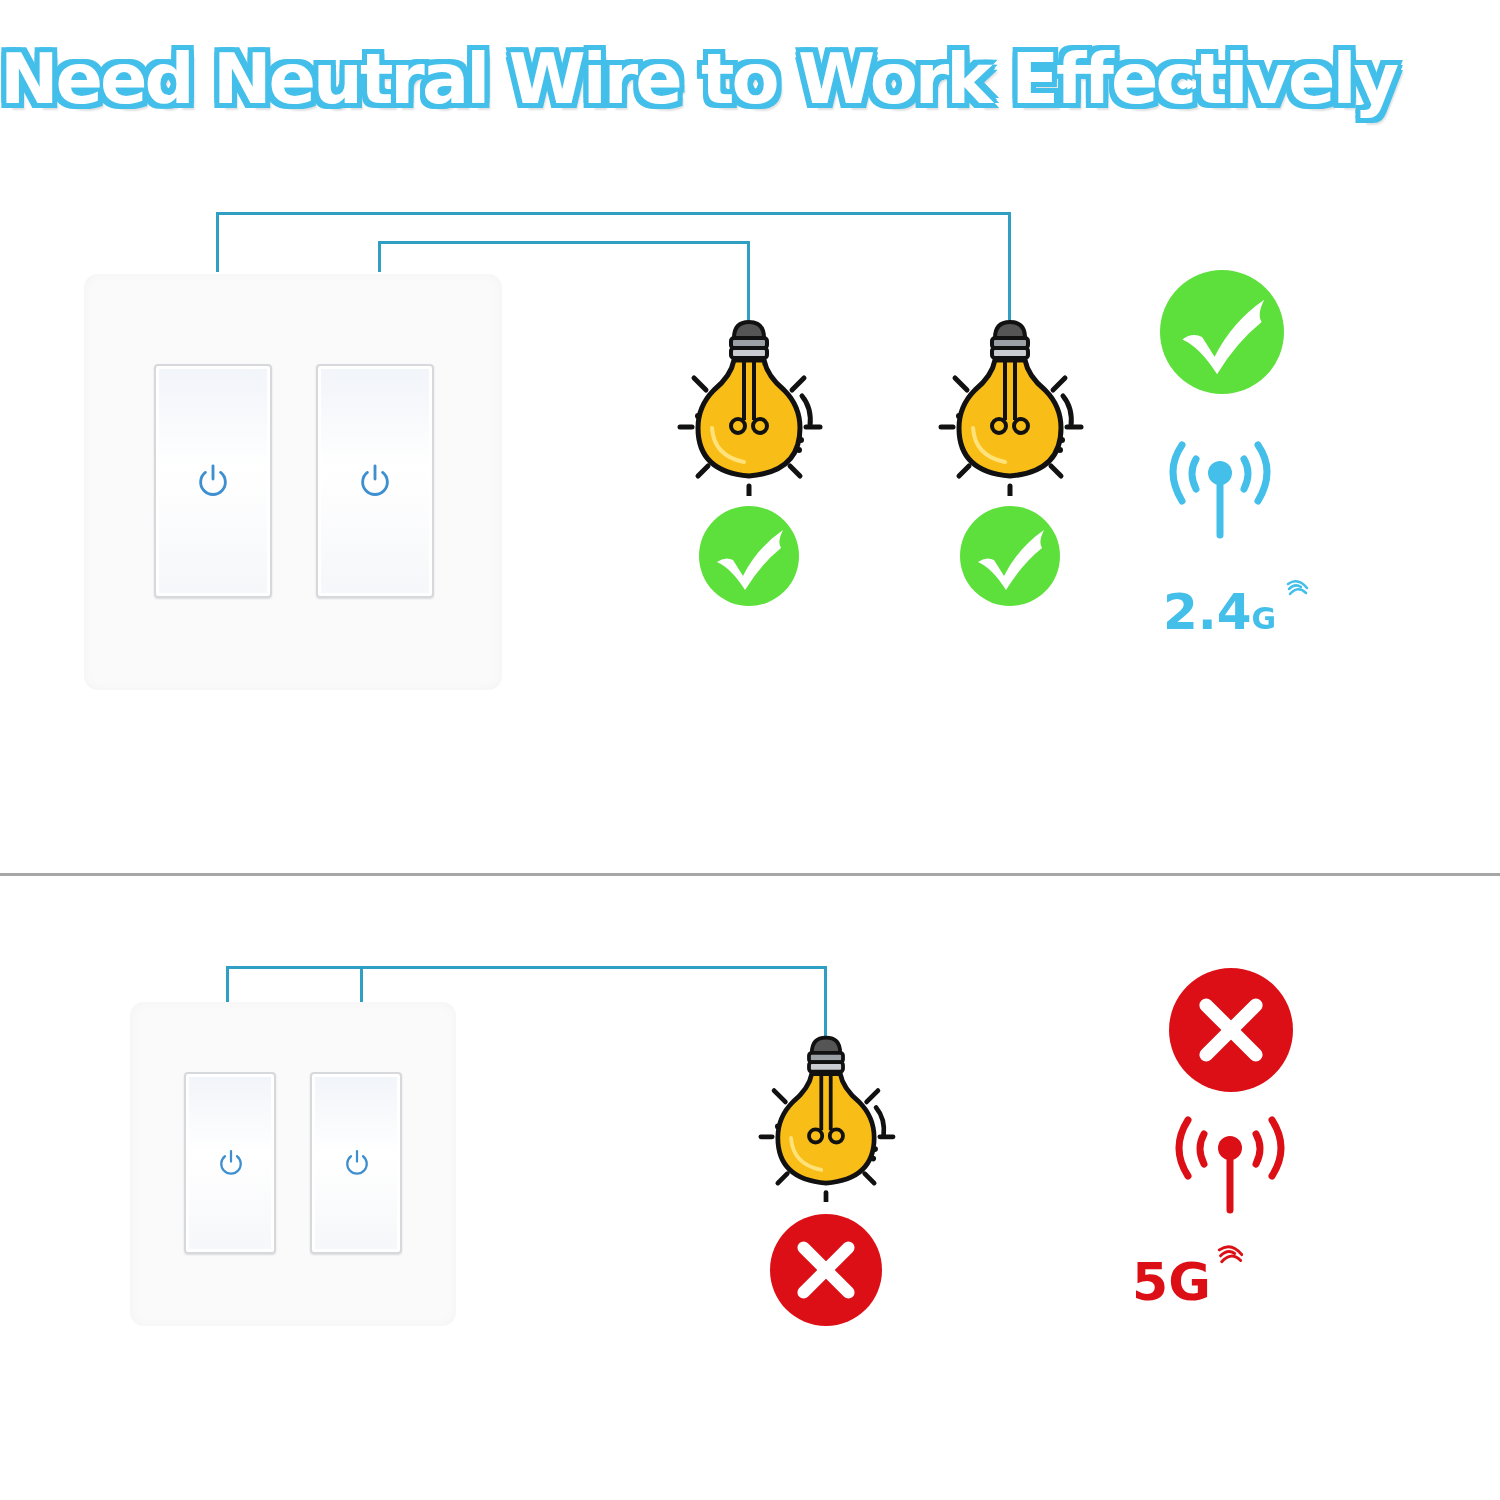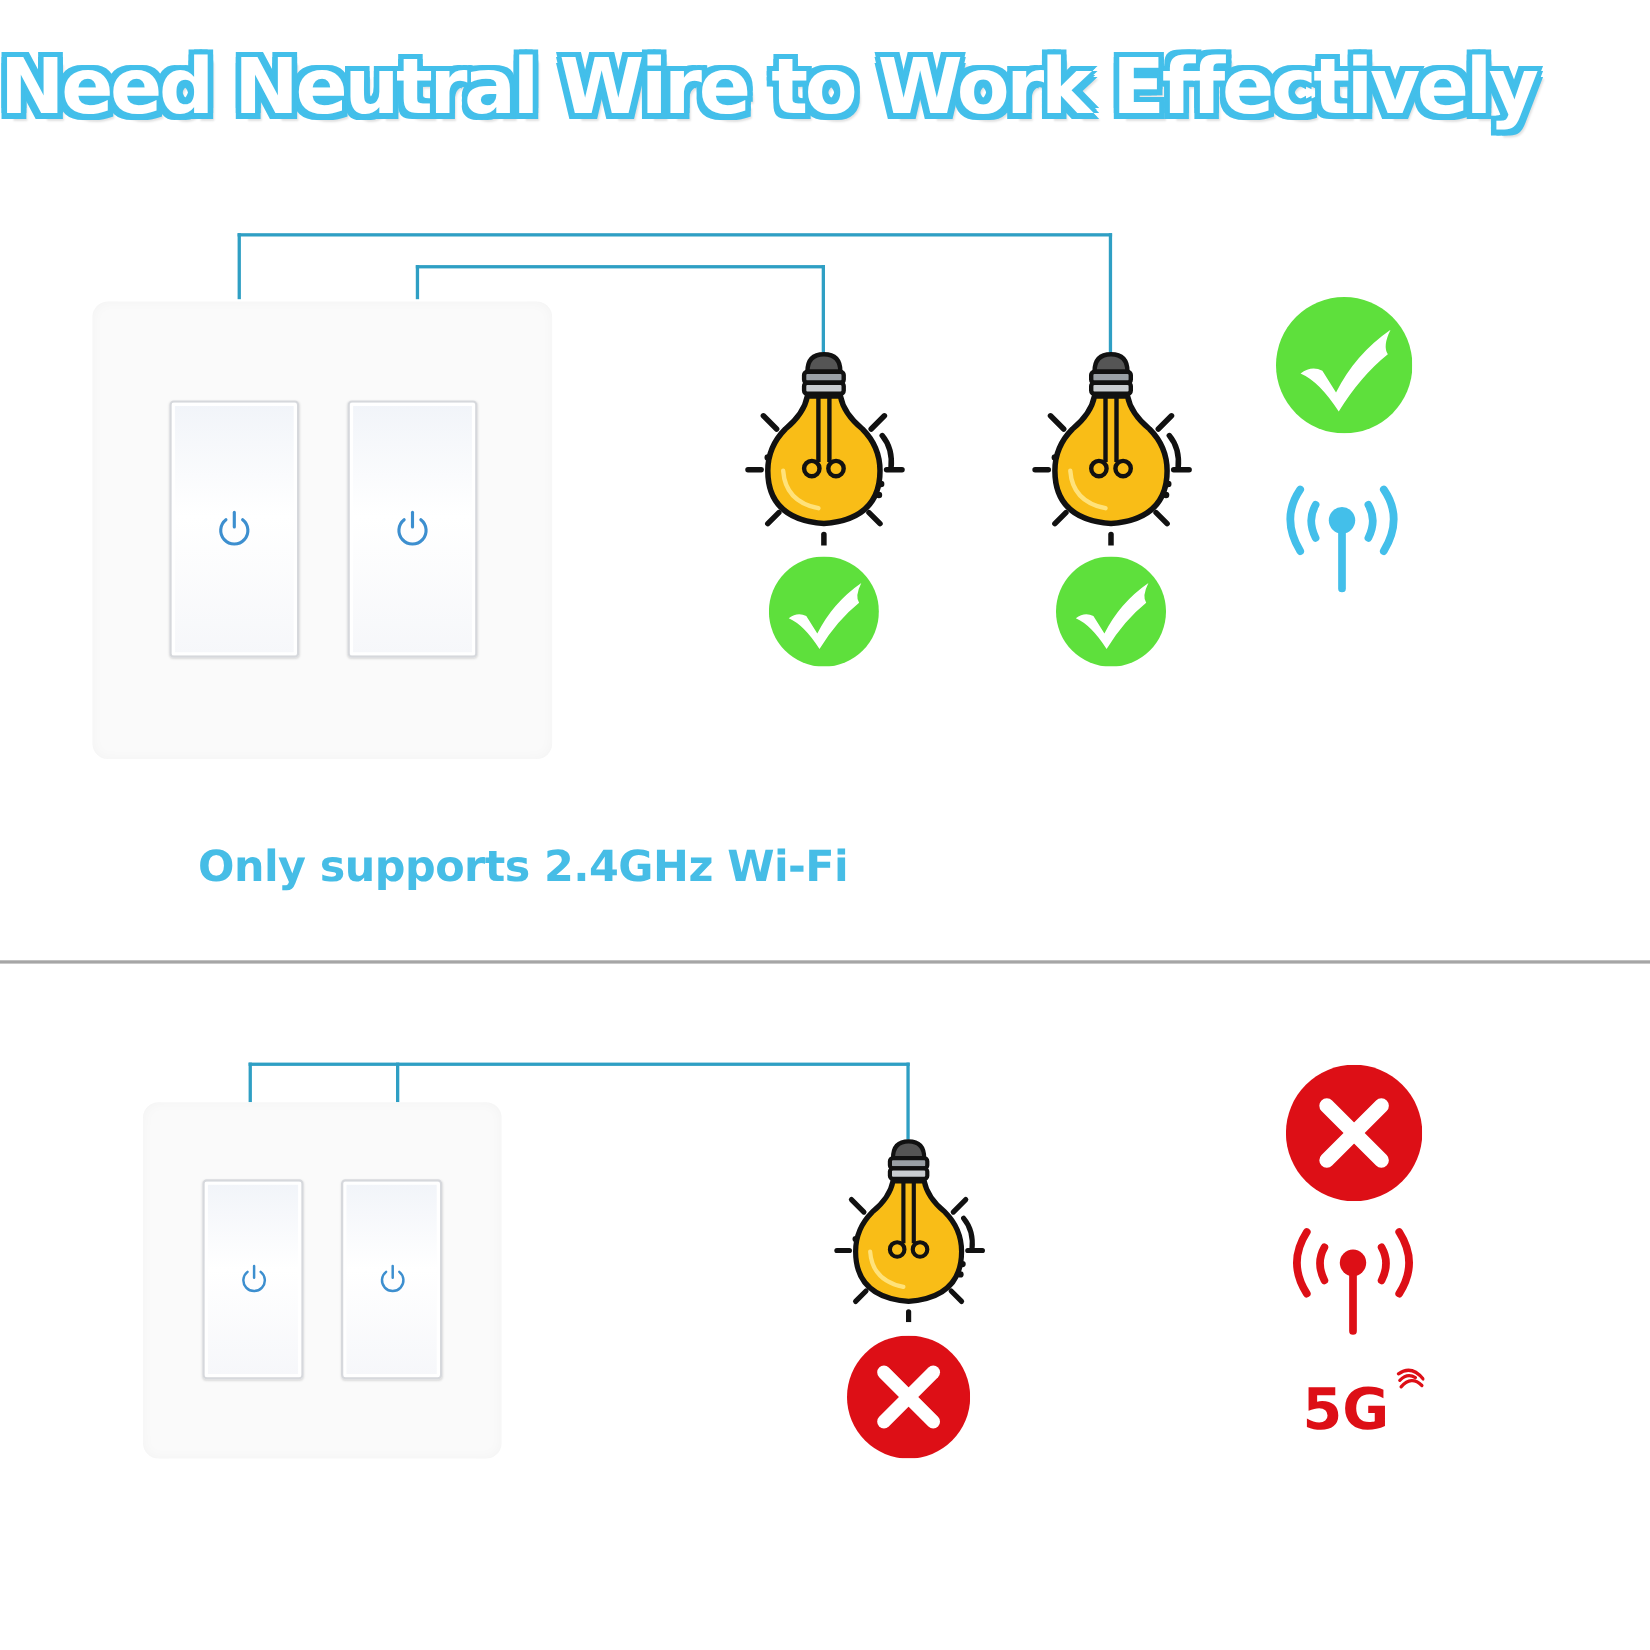--- a/index.html
+++ b/index.html
@@ -128,22 +128,31 @@
   <svg class="abs" style="left:1160px;top:255px;" width="120" height="110" viewBox="0 0 120 110">
     <g fill="none" stroke="#43bfea" stroke-width="7" stroke-linecap="round">
       <path d="M22 10 Q4 36 22 66"></path>
       <path d="M36 24 Q28 38 36 54"></path>
       <path d="M98 10 Q116 36 98 66"></path>
       <path d="M84 24 Q92 38 84 54"></path>
       <line x1="60" y1="40" x2="60" y2="100"></line>
     </g>
     <circle cx="60" cy="38" r="12" fill="#43bfea"></circle>
   </svg>
-
-  <div class="abs caption" style="left:180px;top:586px;font-size:39px;white-space:nowrap;letter-spacing:-0.5px;">Only supports 2.4GHz Wi-Fi</div>
+  <div class="abs badge-text" style="left:1163px;top:402px;color:#43bfea;font-size:50px;line-height:60px;white-space:nowrap;">
+    <span>2.4</span><span style="font-size:30px;">G</span>
+    <svg width="22" height="22" viewBox="0 0 22 22" style="position:relative;top:-28px;left:-8px;">
+      <g fill="none" stroke="#43bfea" stroke-width="2.5" stroke-linecap="round">
+        <path d="M3 10 Q9 4 15 8"></path>
+          <path d="M4 15 Q12 6 20 14"></path>
+          <path d="M2 5 Q12 -2 21 9"></path>
+      </g>
+    </svg>
+  </div>
+
 </div>
 
 <div class="abs divider"></div>
 
 <div class="abs" style="left:0;top:880px;width:1500px;height:620px;">
 
   <div class="wire" style="left:226px;top:86px;width:3px;height:36px;"></div>
   <div class="wire" style="left:360px;top:86px;width:3px;height:36px;"></div>
   <div class="wire" style="left:226px;top:86px;width:601px;height:3px;"></div>
   <div class="wire" style="left:824px;top:86px;width:3px;height:70px;"></div>
@@ -174,21 +183,21 @@
   <svg class="abs" style="left:1168px;top:232px;" width="124" height="106" viewBox="0 0 124 106">
     <g fill="none" stroke="#dd0f16" stroke-width="7" stroke-linecap="round">
       <path d="M20 8 Q2 36 20 64"></path>
       <path d="M36 22 Q28 36 36 52"></path>
       <path d="M104 8 Q122 36 104 64"></path>
       <path d="M88 22 Q96 36 88 52"></path>
       <line x1="62" y1="38" x2="62" y2="98"></line>
     </g>
     <circle cx="62" cy="36" r="12" fill="#dd0f16"></circle>
   </svg>
-  <div class="abs badge-text" style="left:1184px;top:372px;color:#dd0f16;font-size:52px;line-height:60px;white-space:nowrap;">
+  <div class="abs badge-text" style="left:1132px;top:372px;color:#dd0f16;font-size:52px;line-height:60px;white-space:nowrap;">
     <span>5</span><span>G</span>
     <svg width="26" height="26" viewBox="0 0 22 22" style="position:relative;top:-30px;left:-12px;">
       <g fill="none" stroke="#dd0f16" stroke-width="2.5" stroke-linecap="round">
         <path d="M3 10 Q9 4 15 8"></path>
           <path d="M4 15 Q12 6 20 14"></path>
           <path d="M2 5 Q12 -2 21 9"></path>
       </g>
     </svg>
   </div>
 

